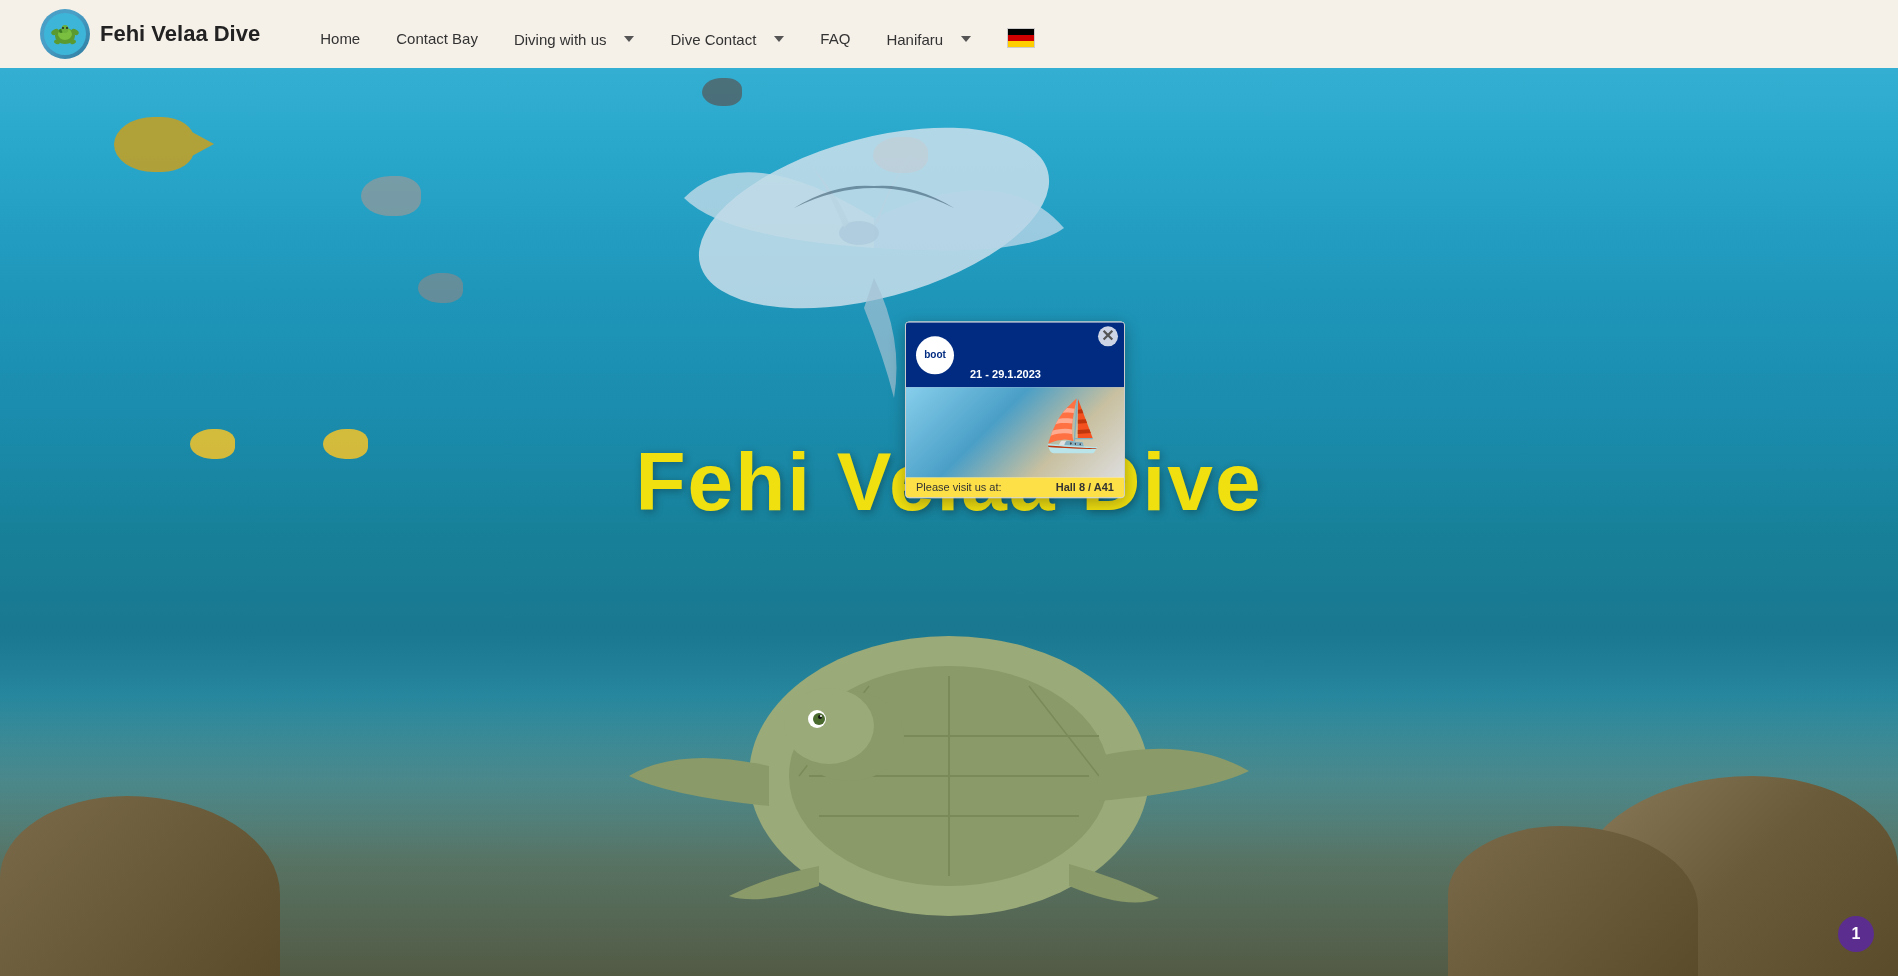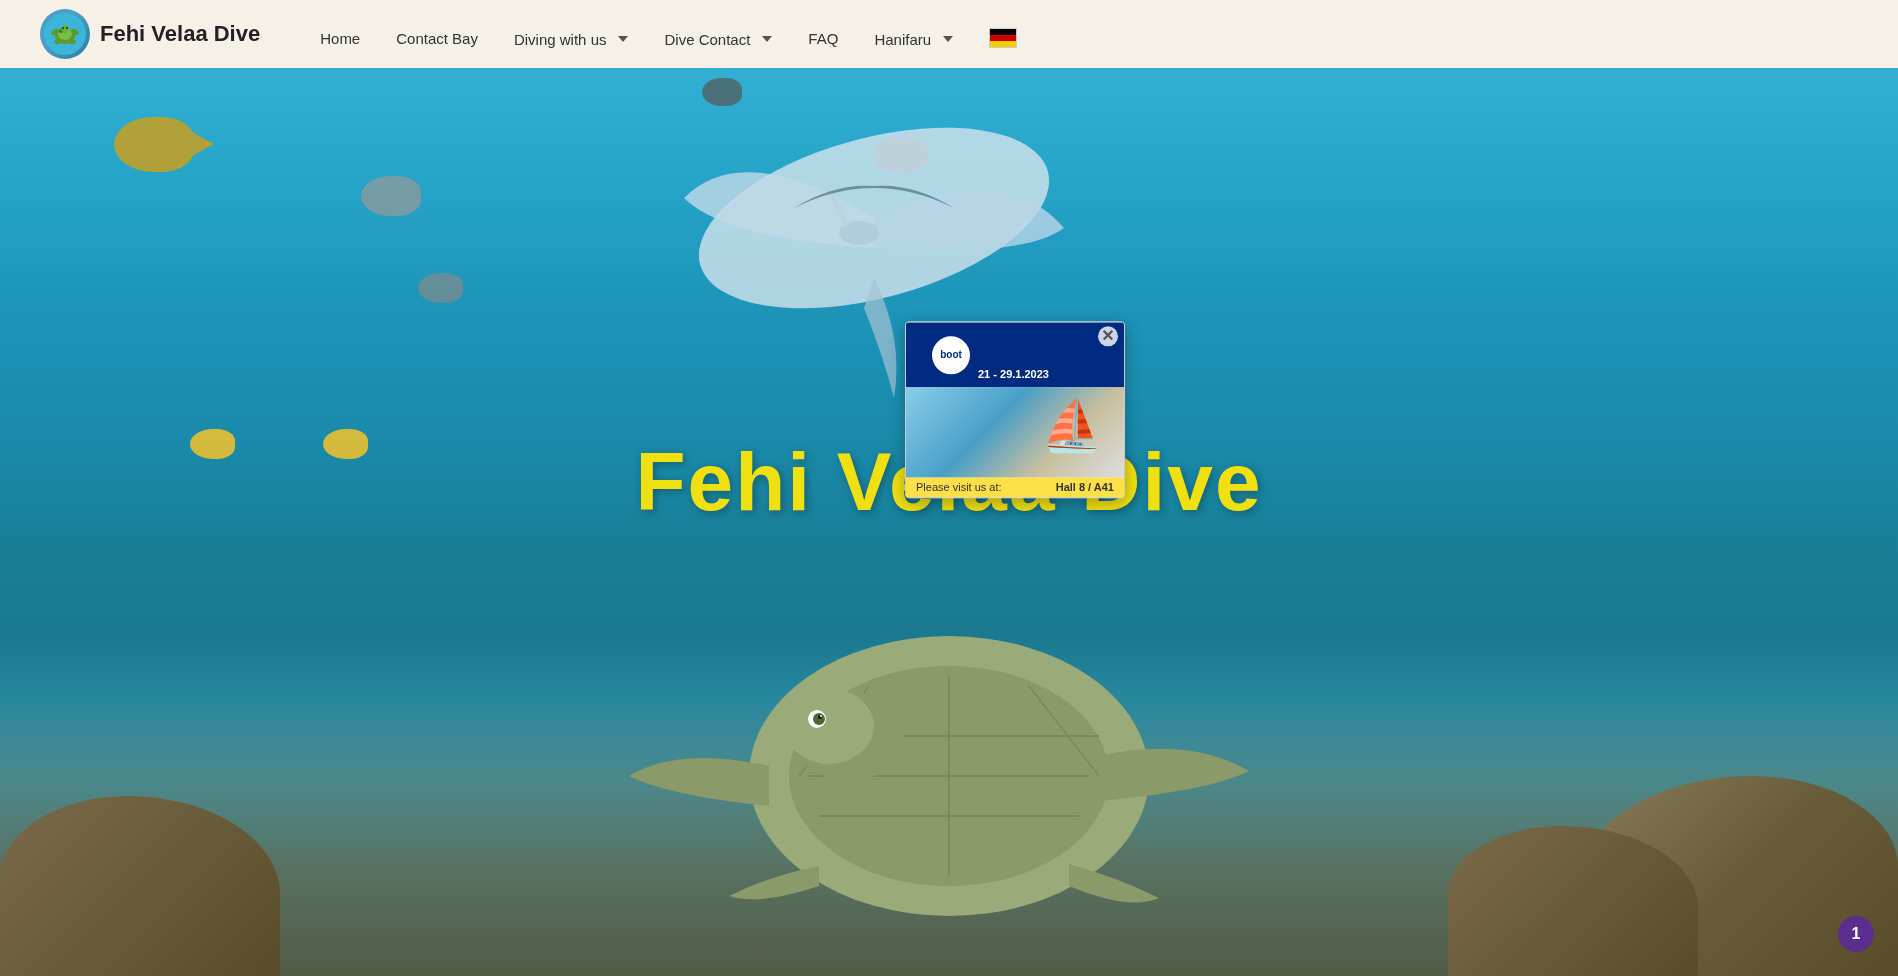--- a/index.html
+++ b/index.html
@@ -55,21 +55,21 @@
     }
     .nav-links li a {
       text-decoration: none;
       color: #333;
       font-size: 15px;
       font-weight: 500;
     }
     .nav-item-with-arrow {
       display: flex;
       align-items: center;
-      gap: 12px;
+      gap: 18px;
       cursor: pointer;
     }
     .arrow-down {
       width: 0; height: 0;
       border-left: 5px solid transparent;
       border-right: 5px solid transparent;
       border-top: 6px solid #555;
       display: inline-block;
     }
     .flag-icon {
@@ -276,22 +276,22 @@
       font-weight: bold;
     }
     .popup-ad-inner {
       display: flex;
       flex-direction: column;
     }
     .popup-ad-top {
       display: flex;
       align-items: center;
       background: #002b80;
-      padding: 6px 26px;
-      gap: 8px;
+      padding: 6px 10px;
+      gap: 16px;
     }
     .popup-boot-logo {
       width: 38px; height: 38px;
       border-radius: 50%;
       background: #fff;
       display: flex; align-items: center; justify-content: center;
       font-size: 10px; font-weight: bold; color: #002b80;
       flex-shrink: 0;
     }
     .popup-date-text {

